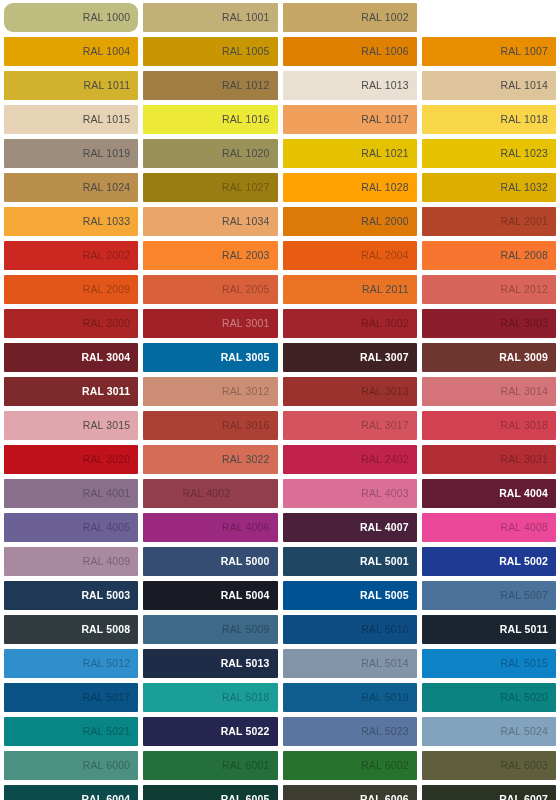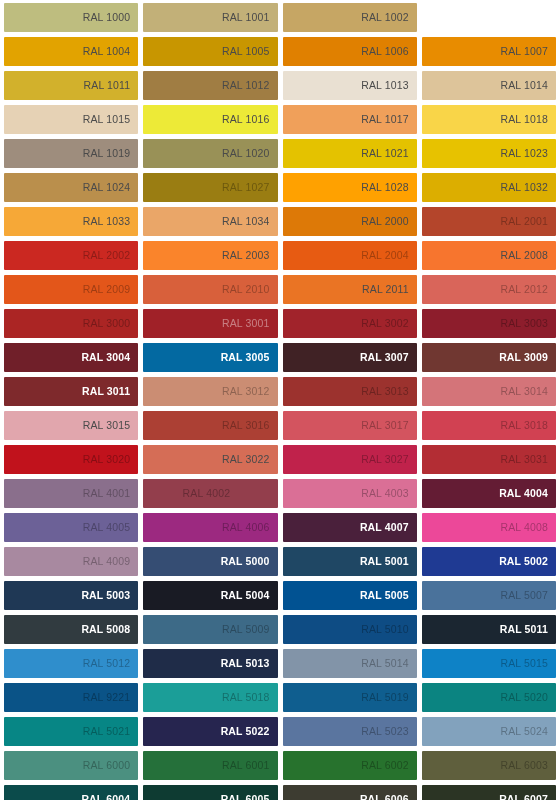--- a/index.html
+++ b/index.html
@@ -45,21 +45,21 @@
   }
   .lbl-light { color: #ffffff; font-weight: bold; }
   .lbl-dark  { color: #4a4a4a; font-weight: normal; }
   .lbl-dim   { color: rgba(0,0,0,0.30); font-weight: normal; }
   .lbl-dimw  { color: rgba(255,255,255,0.42); font-weight: normal; }
 </style>
 </head>
 <body>
 
 <div id="chart-grid">
-    <div class="swatch" title="RAL 1000" style="background: rgb(190, 189, 127);">
+    <div class="swatch" title="RAL 1000" style="background: rgb(190, 189, 127); border-radius: 9px;">
       <span class="swatch-label lbl-dark">RAL 1000</span>
     </div>
     <div class="swatch" title="RAL 1001" style="background: rgb(194, 176, 120);">
       <span class="swatch-label lbl-dark">RAL 1001</span>
     </div>
     <div class="swatch" title="RAL 1002" style="background: rgb(198, 166, 100);">
       <span class="swatch-label lbl-dark">RAL 1002</span>
     </div>
     <div class="swatch" title="RAL 1003" style="background: rgb(245, 163, 0); margin-top: 35px;">
       <span class="swatch-label lbl-dark">RAL 1003</span>
@@ -145,21 +145,21 @@
     <div class="swatch" title="RAL 2004" style="background: rgb(231, 91, 18);">
       <span class="swatch-label lbl-dim">RAL 2004</span>
     </div>
     <div class="swatch" title="RAL 2008" style="background: rgb(247, 117, 46);">
       <span class="swatch-label lbl-dark">RAL 2008</span>
     </div>
     <div class="swatch" title="RAL 2009" style="background: rgb(227, 86, 26);">
       <span class="swatch-label lbl-dim">RAL 2009</span>
     </div>
     <div class="swatch" title="RAL 2010" style="background: rgb(216, 96, 59);">
-      <span class="swatch-label lbl-dim">RAL 2010</span>
+      <span class="swatch-label lbl-dim">RAL 2005</span>
     </div>
     <div class="swatch" title="RAL 2011" style="background: rgb(234, 116, 36);">
       <span class="swatch-label lbl-dark">RAL 2011</span>
     </div>
     <div class="swatch" title="RAL 2012" style="background: rgb(217, 101, 90);">
       <span class="swatch-label lbl-dim">RAL 2012</span>
     </div>
     <div class="swatch" title="RAL 3000" style="background: rgb(171, 37, 36);">
       <span class="swatch-label lbl-dim">RAL 3000</span>
     </div>
@@ -208,21 +208,21 @@
     <div class="swatch" title="RAL 3018" style="background: rgb(209, 65, 82);">
       <span class="swatch-label lbl-dim">RAL 3018</span>
     </div>
     <div class="swatch" title="RAL 3020" style="background: rgb(193, 18, 28);">
       <span class="swatch-label lbl-dim">RAL 3020</span>
     </div>
     <div class="swatch" title="RAL 3022" style="background: rgb(213, 109, 86);">
       <span class="swatch-label lbl-dark">RAL 3022</span>
     </div>
     <div class="swatch" title="RAL 3027" style="background: rgb(192, 34, 75);">
-      <span class="swatch-label lbl-dim">RAL 3027</span>
+      <span class="swatch-label lbl-dim">RAL 2402</span>
     </div>
     <div class="swatch" title="RAL 3031" style="background: rgb(179, 45, 52);">
       <span class="swatch-label lbl-dim">RAL 3031</span>
     </div>
     <div class="swatch" title="RAL 4001" style="background: rgb(138, 111, 140);">
       <span class="swatch-label lbl-dim">RAL 4001</span>
     </div>
     <div class="swatch" title="RAL 4002" style="background: rgb(147, 62, 76); justify-content: center;">
       <span class="swatch-label lbl-dim">RAL 4002</span>
     </div>
@@ -286,21 +286,21 @@
     <div class="swatch" title="RAL 5013" style="background: rgb(31, 44, 72);">
       <span class="swatch-label lbl-light">RAL 5013</span>
     </div>
     <div class="swatch" title="RAL 5014" style="background: rgb(130, 148, 168);">
       <span class="swatch-label lbl-dim">RAL 5014</span>
     </div>
     <div class="swatch" title="RAL 5015" style="background: rgb(14, 130, 198);">
       <span class="swatch-label lbl-dim">RAL 5015</span>
     </div>
     <div class="swatch" title="RAL 5017" style="background: rgb(10, 83, 135);">
-      <span class="swatch-label lbl-dim">RAL 9221</span>
+      <span class="swatch-label lbl-dim">RAL 5017</span>
     </div>
     <div class="swatch" title="RAL 5018" style="background: rgb(27, 158, 152);">
       <span class="swatch-label lbl-dim">RAL 5018</span>
     </div>
     <div class="swatch" title="RAL 5019" style="background: rgb(15, 94, 143);">
       <span class="swatch-label lbl-dim">RAL 5019</span>
     </div>
     <div class="swatch" title="RAL 5020" style="background: rgb(11, 132, 129);">
       <span class="swatch-label lbl-dim">RAL 5020</span>
     </div>

